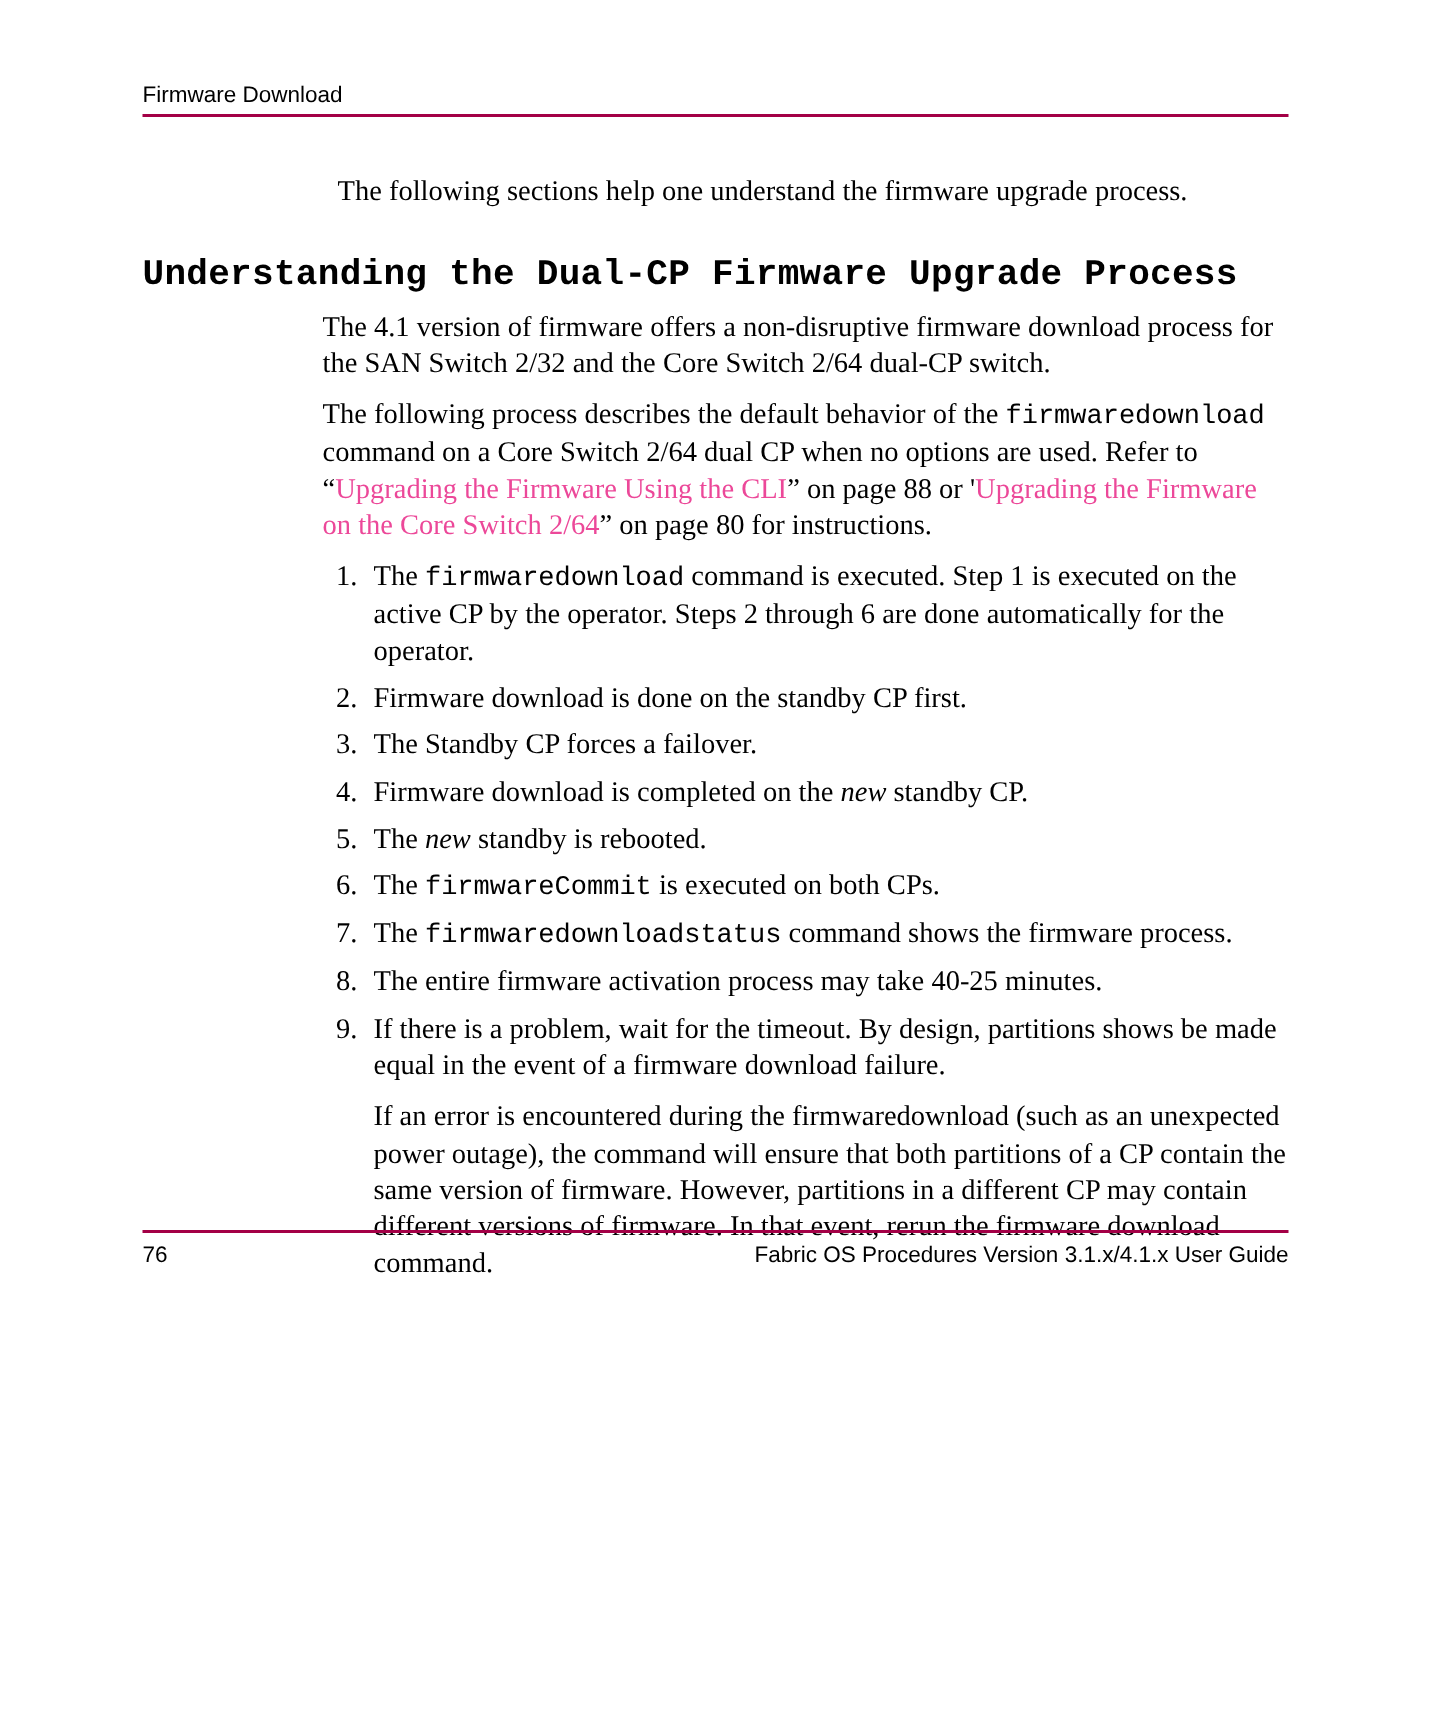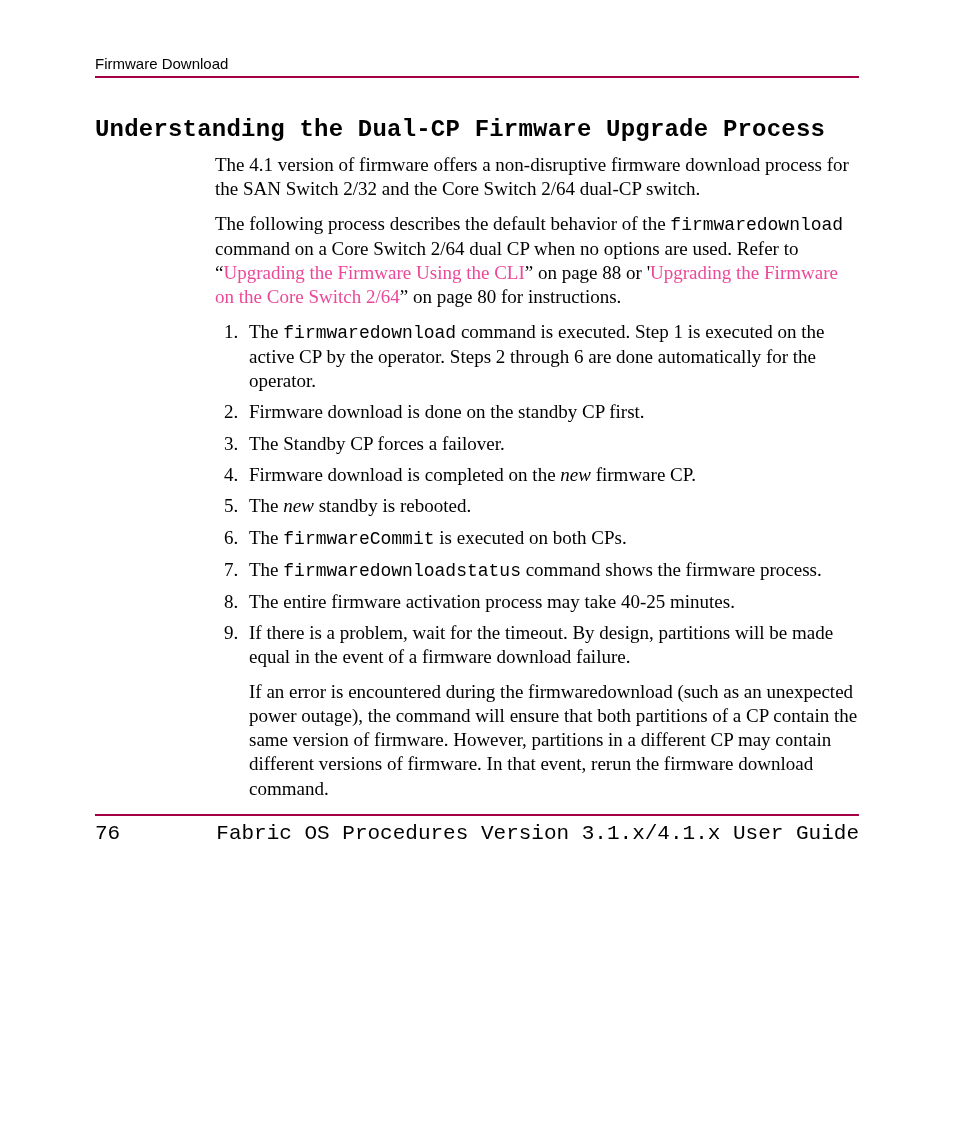--- a/index.html
+++ b/index.html
@@ -91,66 +91,67 @@
     bottom: 48px;
   }
   .foot-rule {
     border: none;
     border-top: 2px solid #a30046;
     margin: 0 0 6px 0;
   }
   .foot-row {
     display: flex;
     justify-content: space-between;
-    font-family: Liberation Mono, monospace;
+    font-family: Liberation Sans, sans-serif;
     font-stretch: condensed;
-    font-size: 21px;
+    font-size: 15px;
     align-items: center;
   }
 </style>
 </head>
 <body>
 
 <div class="page">
 
   <div class="running-head">Firmware Download</div>
   <hr class="head-rule">
 
 
+  <p class="intro">The following sections help one understand the firmware upgrade process.</p>
 
   <h2 class="h2">Understanding the Dual-CP Firmware Upgrade Process</h2>
 
   <div class="body-block">
 
     <p class="para">The 4.1 version of firmware offers a non-disruptive firmware download process for the SAN Switch 2/32 and the Core Switch 2/64 dual-CP switch.</p>
 
     <p class="para">
       <span>The following process describes the default behavior of the </span><span class="mono">firmwaredownload</span><span> command on a Core Switch 2/64 dual CP when no options are used. Refer to “</span><a href="#" class="link">Upgrading the Firmware Using the CLI</a><span>” on page 88 or '</span><a href="#" class="link">Upgrading the Firmware on the Core Switch 2/64</a><span>” on page 80 for instructions.</span>
     </p>
 
     <ol class="steps">
       <li>
         <span>The </span><span class="mono">firmwaredownload</span><span> command is executed. Step 1 is executed on the active CP by the operator. Steps 2 through 6 are done automatically for the operator.</span>
       </li>
       <li>Firmware download is done on the standby CP first.</li>
       <li>The Standby CP forces a failover.</li>
       <li>
-        <span>Firmware download is completed on the </span><span class="em">new</span><span> firmware CP.</span>
+        <span>Firmware download is completed on the </span><span class="em">new</span><span> standby CP.</span>
       </li>
       <li>
         <span>The </span><span class="em">new</span><span> standby is rebooted.</span>
       </li>
       <li>
         <span>The </span><span class="mono">firmwareCommit</span><span> is executed on both CPs.</span>
       </li>
       <li>
         <span>The </span><span class="mono">firmwaredownloadstatus</span><span> command shows the firmware process.</span>
       </li>
       <li>The entire firmware activation process may take 40-25 minutes.</li>
-      <li>If there is a problem, wait for the timeout. By design, partitions will be made equal in the event of a firmware download failure.</li>
+      <li>If there is a problem, wait for the timeout. By design, partitions shows be made equal in the event of a firmware download failure.</li>
     </ol>
 
     <p class="after-list">If an error is encountered during the firmwaredownload (such as an unexpected power outage), the command will ensure that both partitions of a CP contain the same version of firmware. However, partitions in a different CP may contain different versions of firmware. In that event, rerun the firmware download command.</p>
 
   </div>
 
   <div class="footer">
     <hr class="foot-rule">
     <div class="foot-row">
       <span>76</span>

